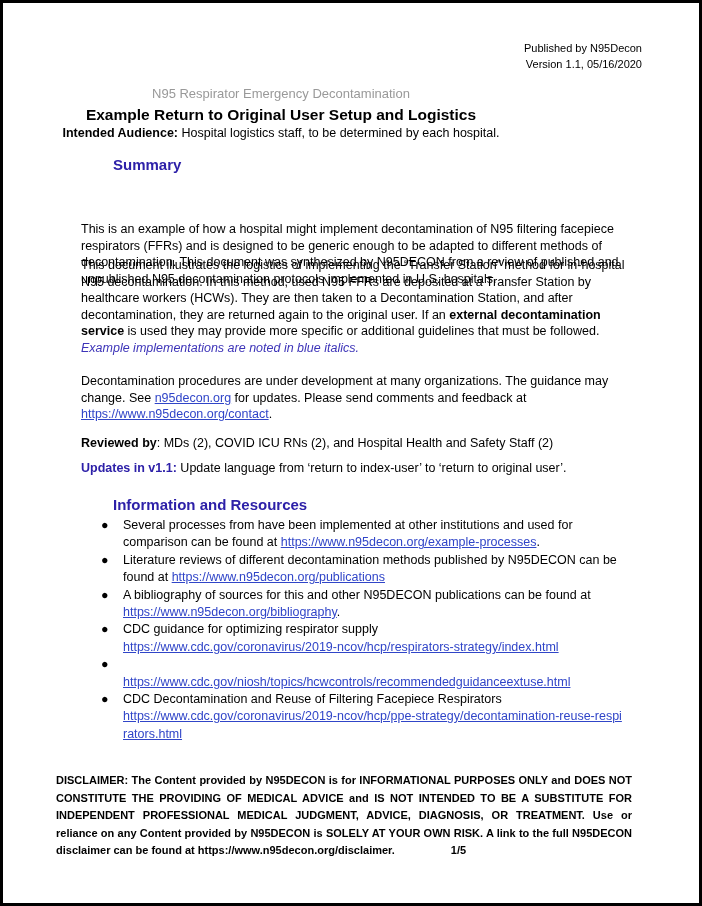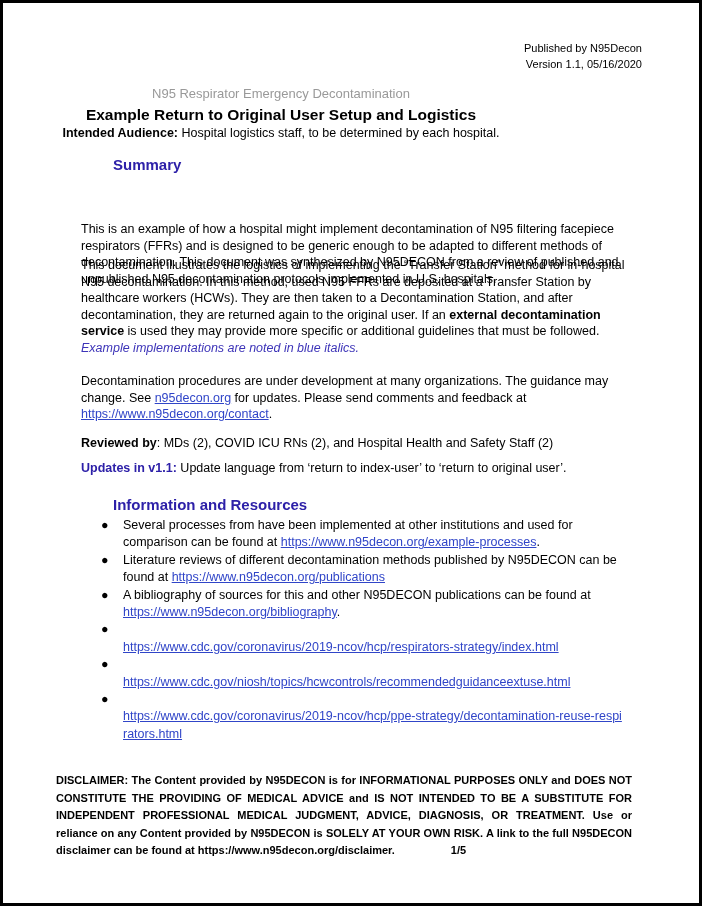--- a/index.html
+++ b/index.html
@@ -46,18 +46,18 @@
 <div class="abs para" style="top:435px;"><span class="b">Reviewed by</span><span>: MDs (2), COVID ICU RNs (2), and Hospital Health and Safety Staff (2)</span></div>
 
 <div class="abs para" style="top:460px;"><span class="blue-b">Updates in v1.1:</span><span> Update language from ‘return to index-user’ to ‘return to original user’.</span></div>
 
 <div class="abs h2" style="top:496px;">Information and Resources</div>
 
 <ul class="res">
   <li><span class="bullet">●</span><span>Several processes from have been implemented at other institutions and used for comparison can be found at </span><span class="link">https://www.n95decon.org/example-processes</span><span>.</span></li>
   <li><span class="bullet">●</span><span>Literature reviews of different decontamination methods published by N95DECON can be found at </span><span class="link">https://www.n95decon.org/publications</span><span></span></li>
   <li><span class="bullet">●</span><span>A bibliography of sources for this and other N95DECON publications can be found at </span><span class="link">https://www.n95decon.org/bibliography</span><span>.</span></li>
-  <li><span class="bullet">●</span><br><span class="link">https://www.cdc.gov/coronavirus/2019-ncov/hcp/respirators-strategy/index.html</span></li>
+  <li><span class="bullet">●</span><span>CDC guidance for optimizing respirator supply</span><br><span class="link">https://www.cdc.gov/coronavirus/2019-ncov/hcp/respirators-strategy/index.html</span></li>
   <li><span class="bullet">●</span><br><span class="link">https://www.cdc.gov/niosh/topics/hcwcontrols/recommendedguidanceextuse.html</span></li>
-  <li><span class="bullet">●</span><br><span class="link" style="word-break: break-all;">https://www.cdc.gov/coronavirus/2019-ncov/hcp/ppe-strategy/decontamination-reuse-respirators.html</span></li>
+  <li><span class="bullet">●</span><span>CDC Decontamination and Reuse of Filtering Facepiece Respirators</span><br><span class="link" style="word-break: break-all;">https://www.cdc.gov/coronavirus/2019-ncov/hcp/ppe-strategy/decontamination-reuse-respirators.html</span></li>
 </ul>
 
 <div class="abs disclaimer"><span>DISCLAIMER: The Content provided by N95DECON is for INFORMATIONAL PURPOSES ONLY and DOES NOT CONSTITUTE THE PROVIDING OF MEDICAL ADVICE and IS NOT INTENDED TO BE A SUBSTITUTE FOR INDEPENDENT PROFESSIONAL MEDICAL JUDGMENT, ADVICE, DIAGNOSIS, OR TREATMENT. Use or reliance on any Content provided by N95DECON is SOLELY AT YOUR OWN RISK. A link to the full N95DECON disclaimer can be found at https://www.n95decon.org/disclaimer.</span><span class="pagenum">1/5</span></div>
 
 </body></html>

